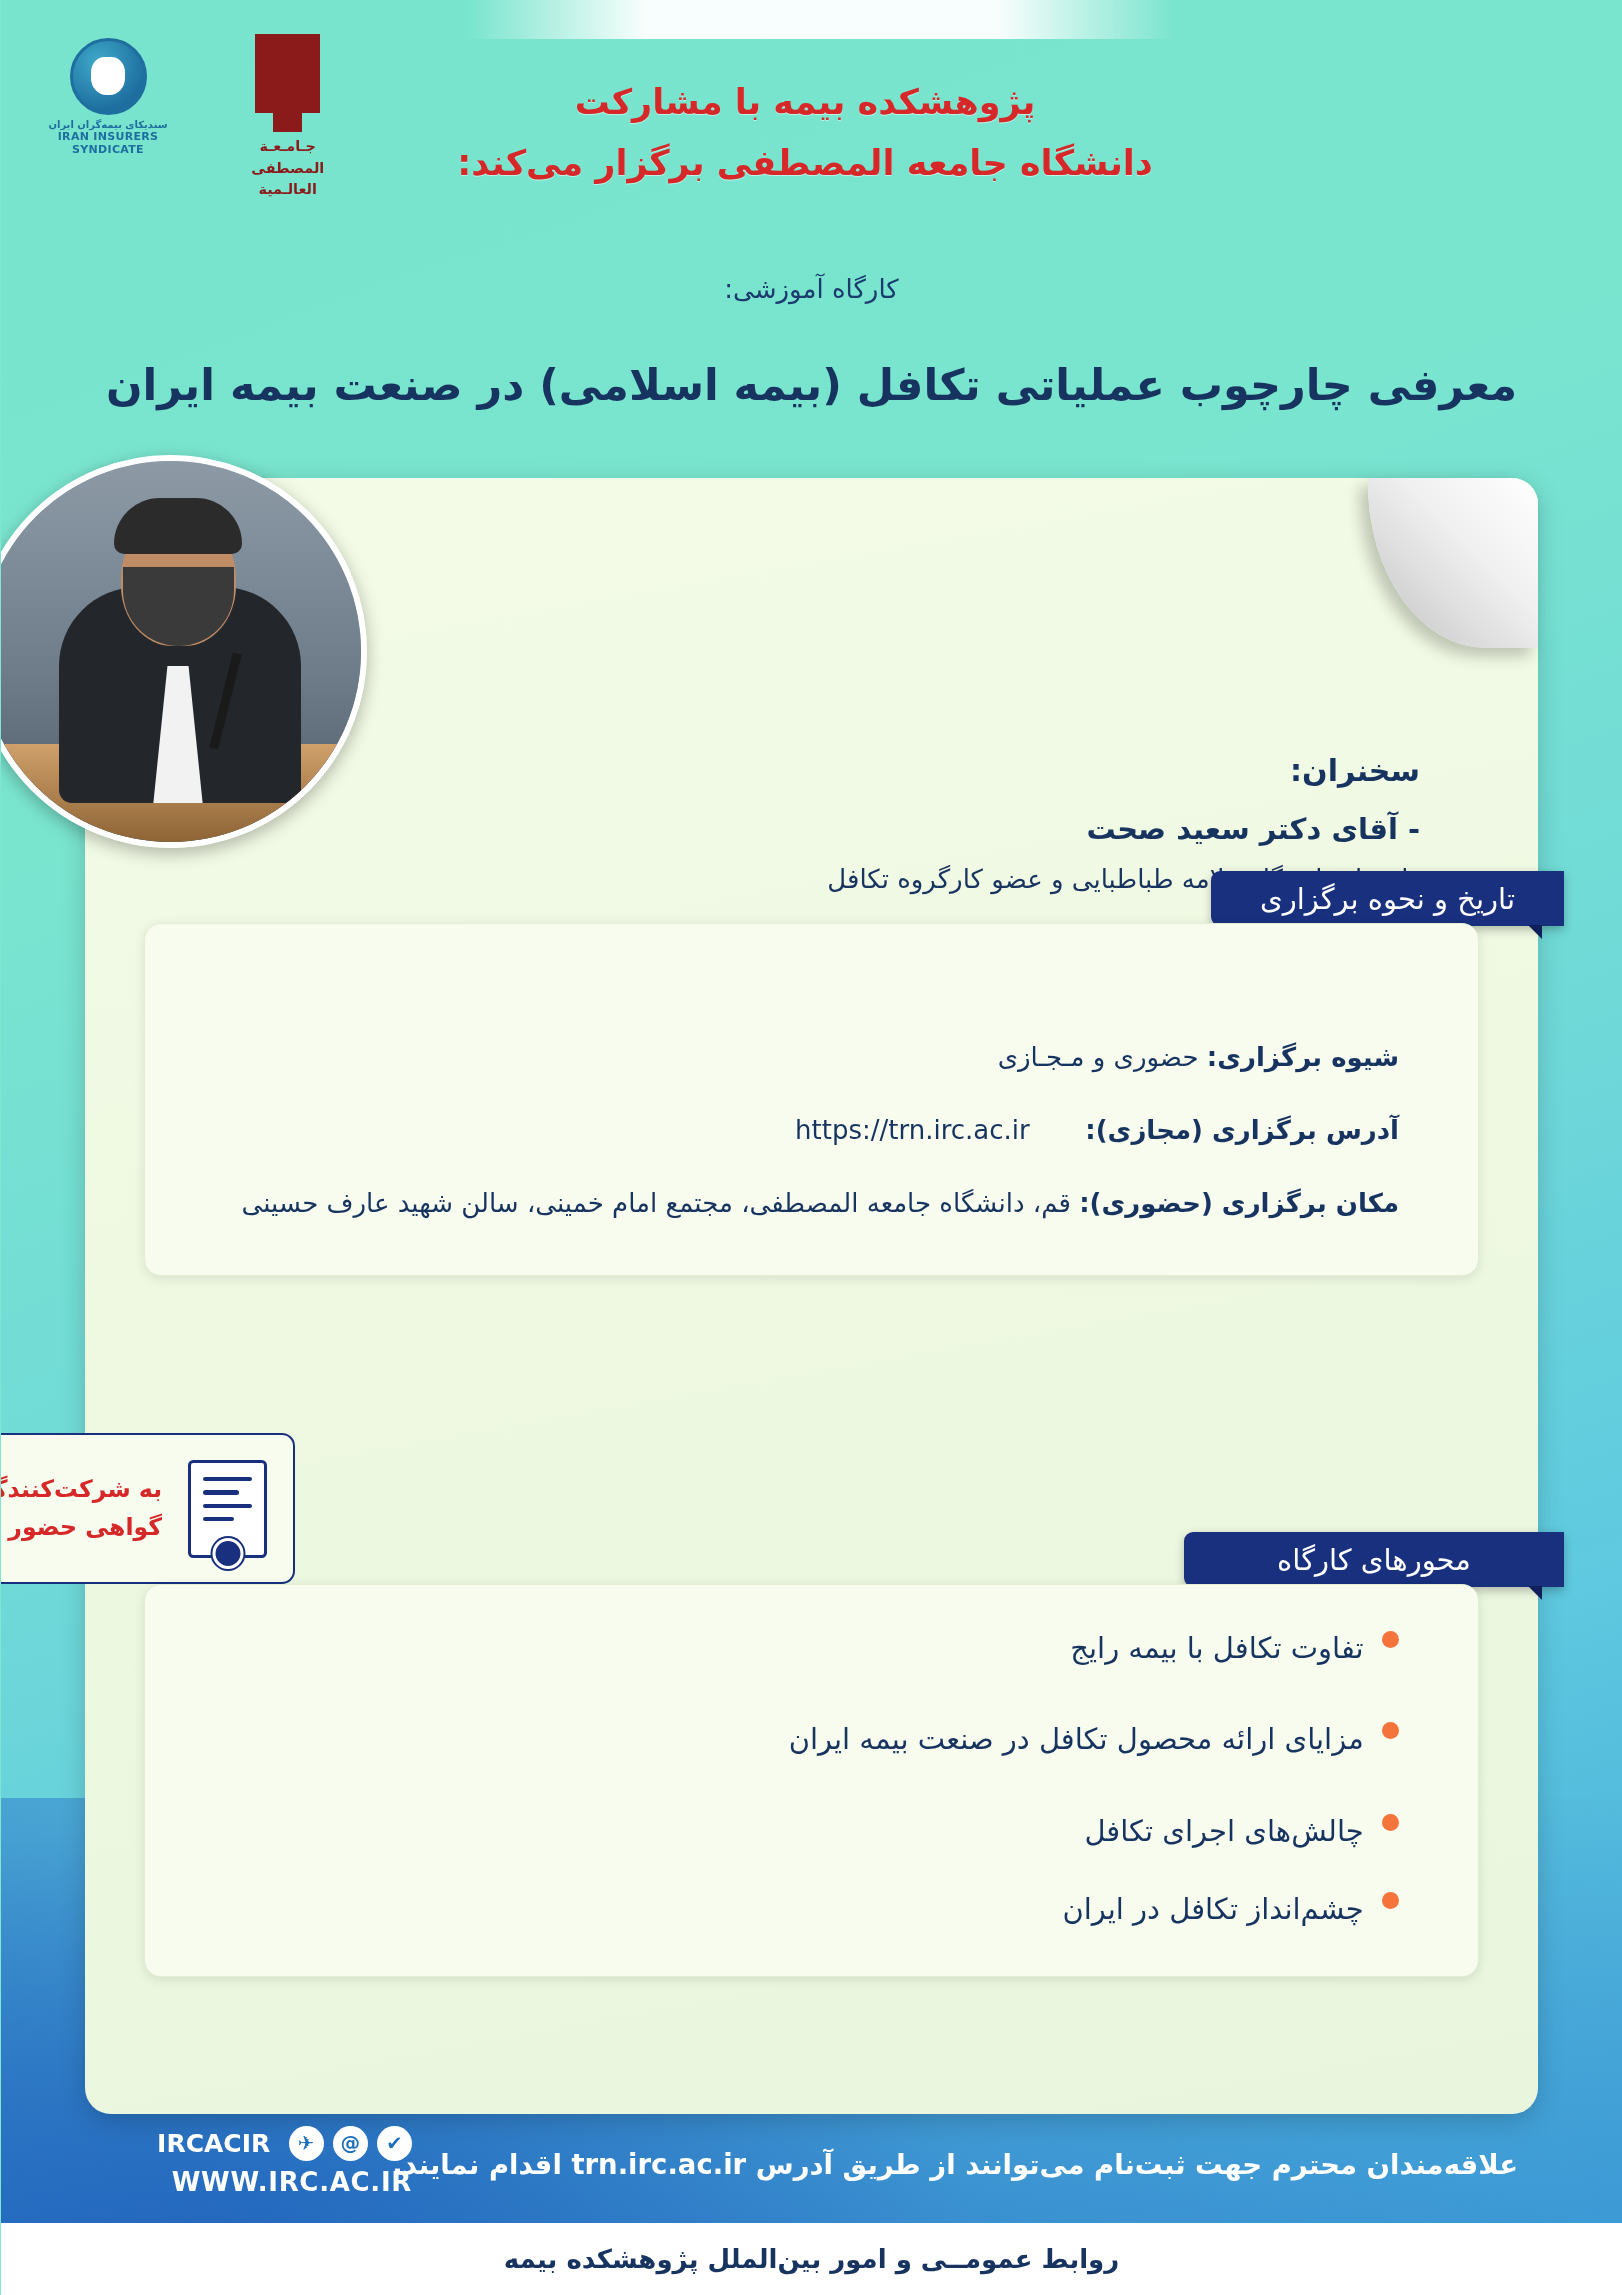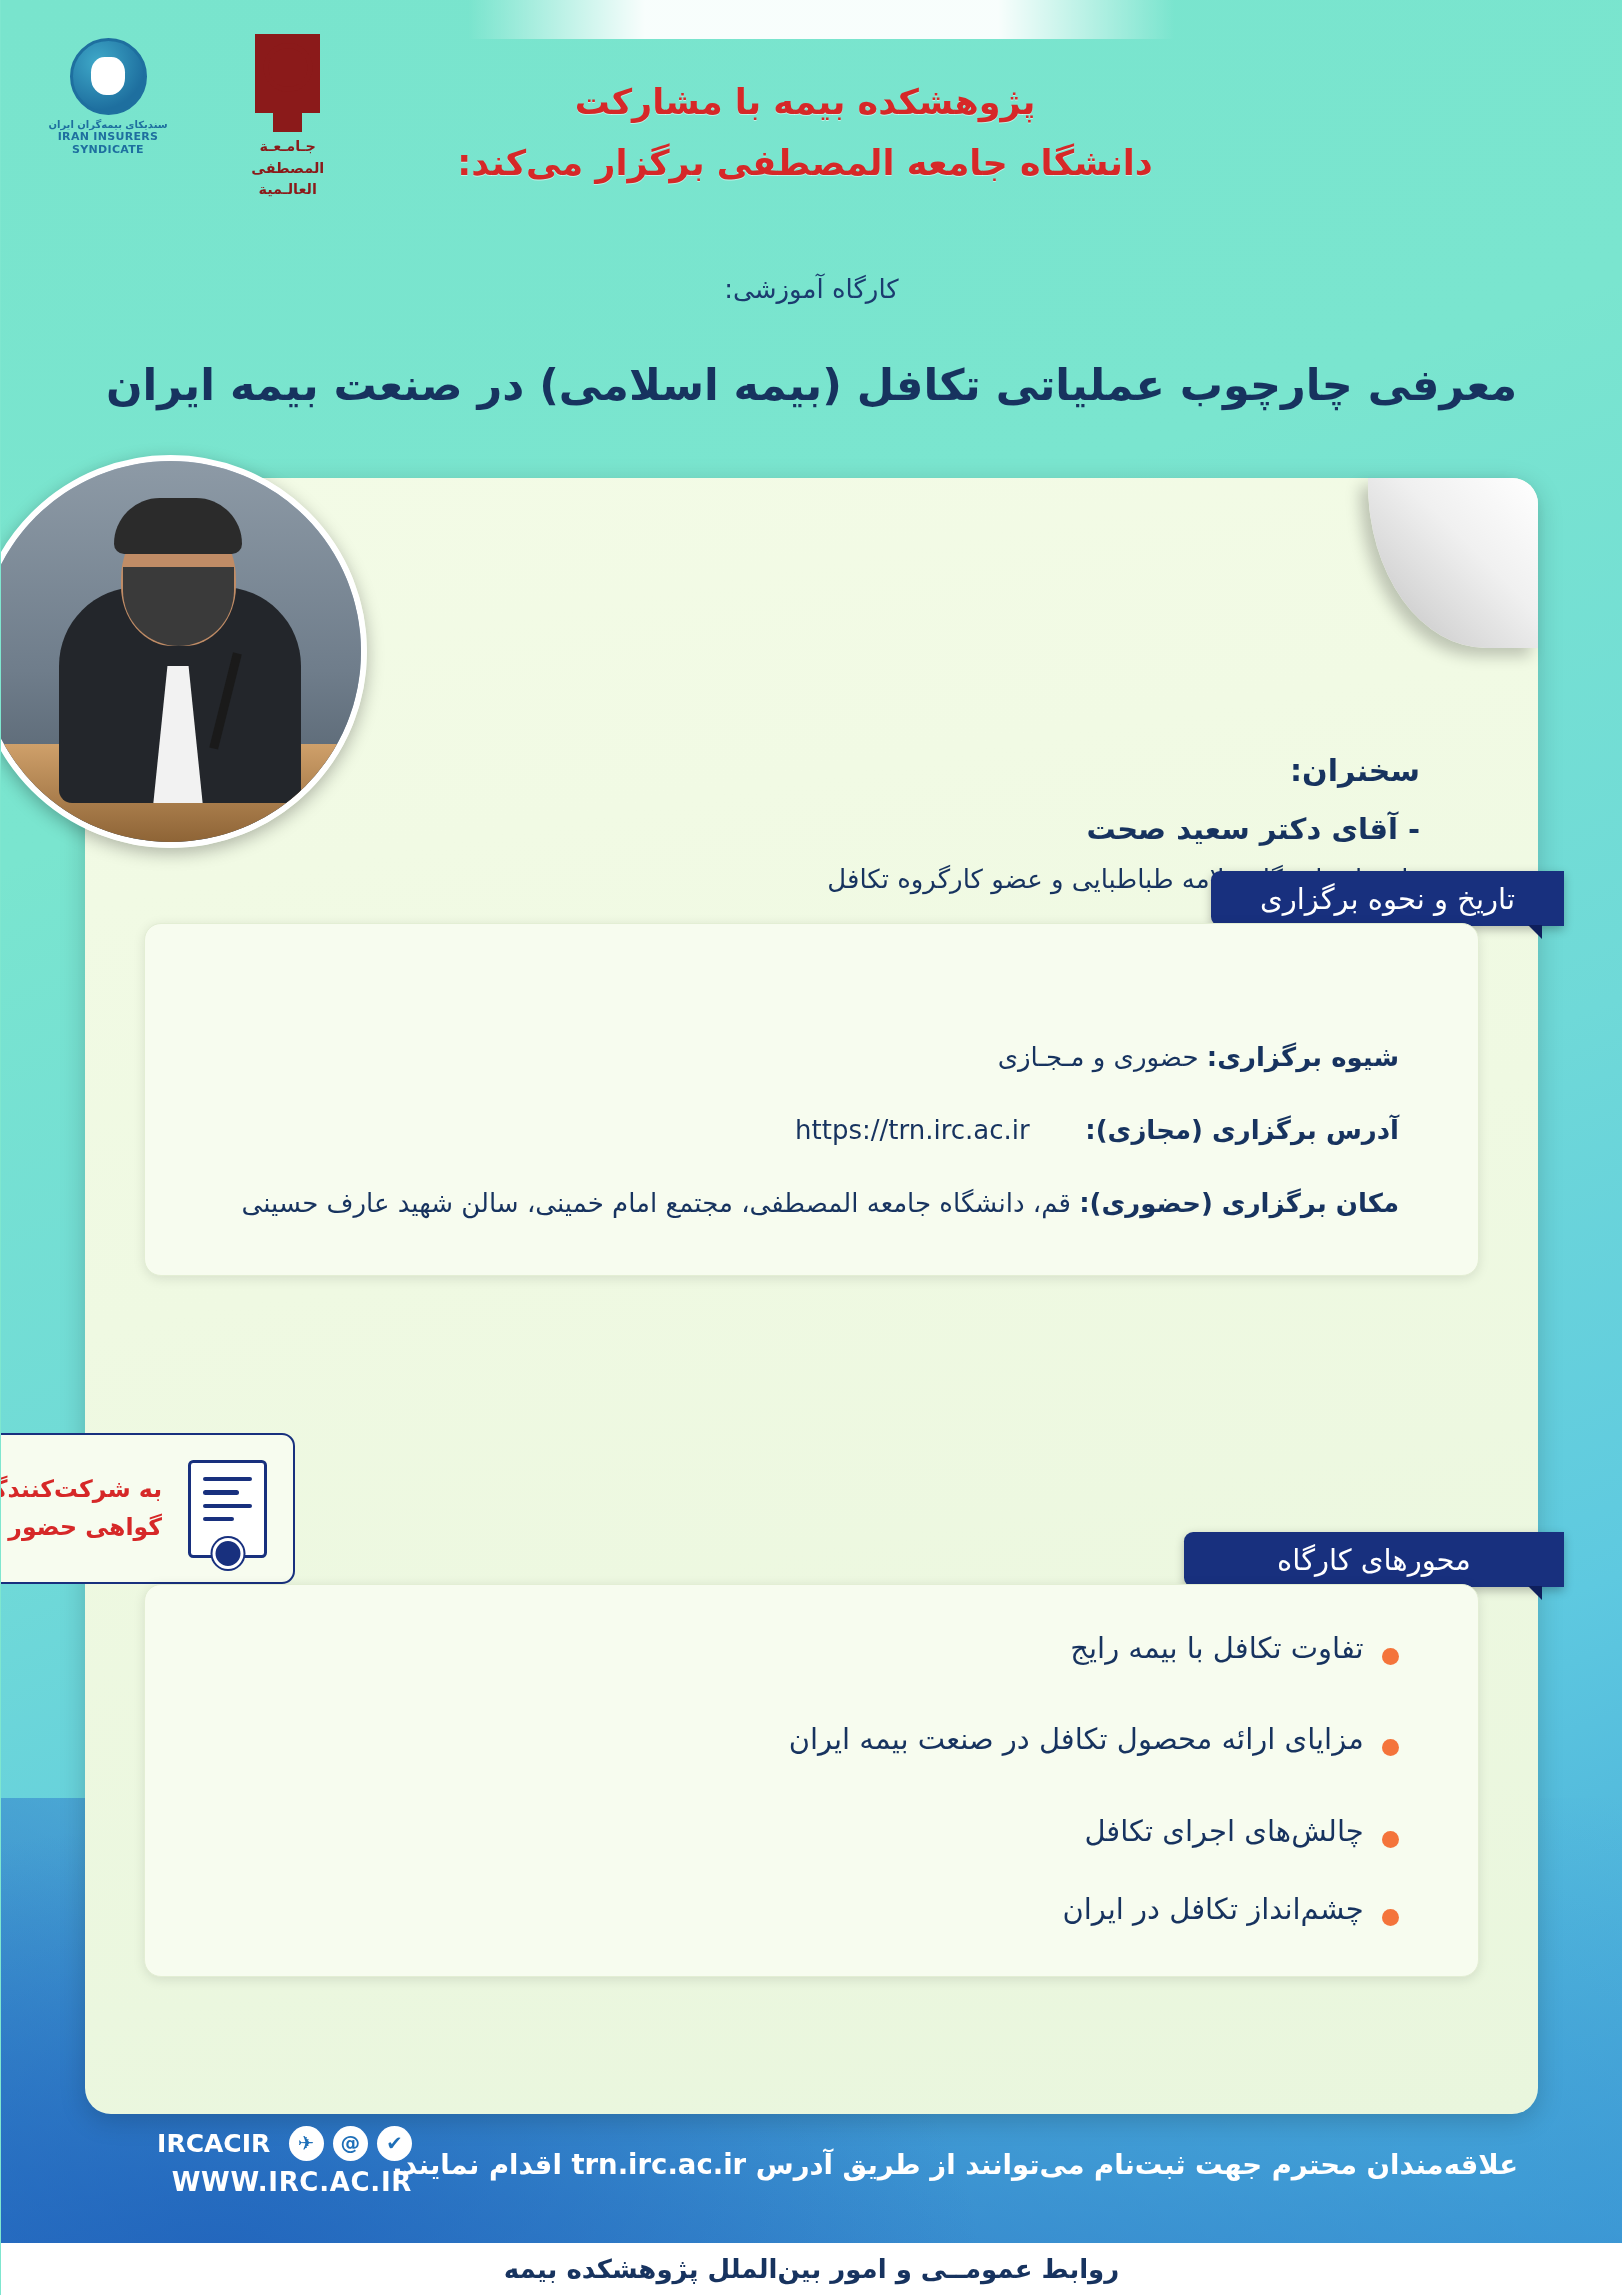--- a/index.html
+++ b/index.html
@@ -184,38 +184,38 @@
   .cert .doc .l { position:absolute; left: 11.8px; right: 11.8px; height: 4.6px; background:#18307e; border-radius: 2.6px;}
   .cert .doc .l:nth-child(1){ top: 14.4px; } .cert .doc .l:nth-child(2){ top: 27.5px; right: 25px;}
   .cert .doc .l:nth-child(3){ top: 41px; } .cert .doc .l:nth-child(4){ top: 54px; right: 30px;}
   .cert .doc .seal {
     position:absolute; left: 50%; bottom: -14.4px; transform: translateX(-50%);
     width: 31px; height: 31px; border-radius: 50%; background: #18307e;
     border: 3.3px solid #fff; box-shadow: 0 0 0 2px #18307e;
   }
   .cert .txt { color:#d62828; font-size: 23.6px; font-weight: bold; line-height: 1.6; text-align: right; flex:1; }
 
-  .topic { position: absolute; right: 79px; display: flex; align-items: flex-end; gap: 18.3px; }
+  .topic { position: absolute; right: 79px; display: flex; align-items: flex-start; gap: 18.3px; }
   .topic .dot { width: 17px; height: 17px; border-radius: 50%; background: #f4743b; flex:0 0 auto;}
   .topic .t { color:#17335f; font-size: 29px; }
   .t1 { top: 46px; } .t2 { top: 137px; } .t3 { top: 229px; } .t4 { top: 307px; }
 
   
   .footer-note {
     position: absolute; bottom: 115px; left: 366px; right: 105px; 
     color: #ffffff; font-size: 27.5px; font-weight: bold;
   }
   .footer-social { position: absolute; bottom: 98px; left: 72px; width: 340px; color:#fff; }
   .social-row { display: flex; align-items: center; gap: 9.2px; }
   .ic { width: 35px; height: 35px; border-radius: 50%; background:#fff; color:#1e6fb8;
         display:flex; align-items:center; justify-content:center; font-size: 19.6px; font-weight:bold;}
   .social-handle { font-size: 25px; font-weight: bold; margin-right: 9.2px; }
   .site { font-size: 26px; font-weight: bold; letter-spacing: 0.7px; margin-top: 6.5px; }
   .footer-bar {
-    position: absolute; bottom: 0; left: 0; right: 0; height: 52px;
+    position: absolute; bottom: 0; left: 0; right: 0; height: 72px;
     background: #ffffff; display:flex; align-items:center; justify-content:center;
     color:#17335f; font-size: 26px; font-weight: bold;
   }
 </style>
 </head>
 <body>
 
 <div class="bg"></div>
 <div class="bg-swoosh"></div>
 <div class="bg-swoosh2"></div>

